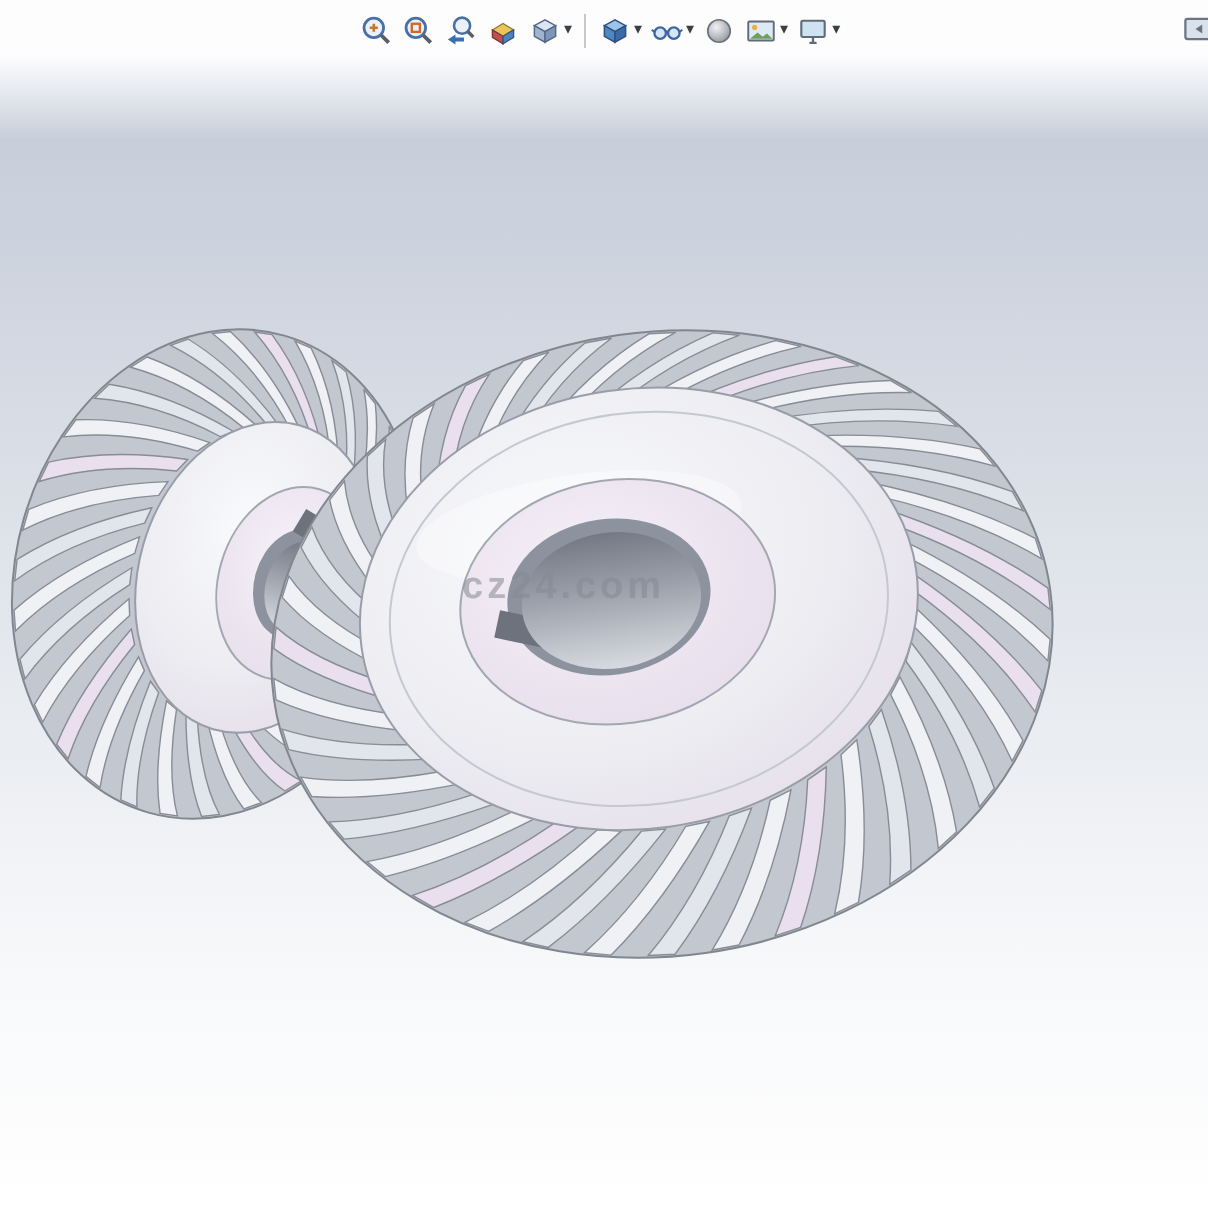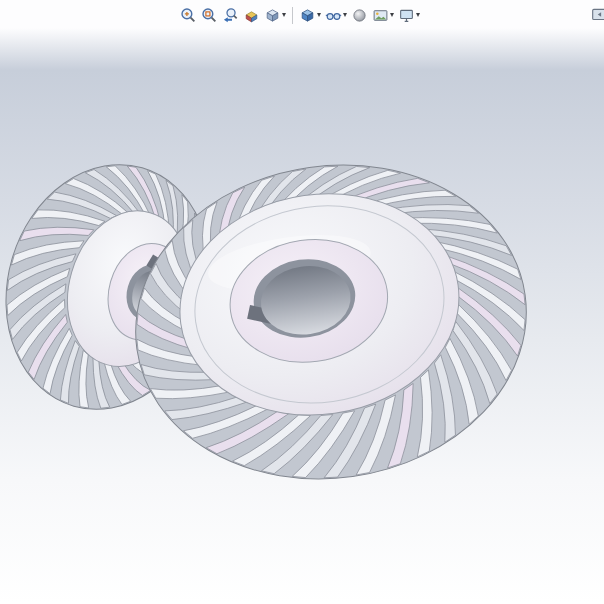--- a/index.html
+++ b/index.html
@@ -124,20 +124,21 @@
         <ellipse cx="322" cy="303" rx="125" ry="98" fill="none" stroke="#c4c8d0" stroke-width="1"></ellipse>
         <ellipse cx="310" cy="297" rx="63" ry="48" fill="none" stroke="#c4c8d0" stroke-width="1"></ellipse>
         <ellipse cx="298" cy="258" rx="82" ry="26" fill="rgba(255,255,255,0.38)"></ellipse>
         <ellipse cx="312" cy="298" rx="79" ry="61" fill="url(#hubGrad)" stroke="#a2a7b1" stroke-width="1"></ellipse>
         <ellipse cx="308" cy="295" rx="51" ry="39" fill="#8d939e"></ellipse>
         <rect x="250" y="298" width="26" height="14" transform="rotate(20 263 305)" fill="#6d727d"></rect>
         <ellipse cx="309" cy="297" rx="45" ry="34" fill="url(#boreGrad)"></ellipse>
       </g>
     </svg>
 
+  <div class="watermark">cz24.com</div>
 
   <div class="toolbar">
 
     <div class="tb-btn">
       <svg width="17" height="17" viewBox="0 0 16 16">
         <circle cx="6.5" cy="6.5" r="4.6" fill="#eaf1fa" stroke="#4a6fa5" stroke-width="1.3"></circle>
         <path d="M6.5 4.6v3.8M4.6 6.5h3.8" stroke="#c7772a" stroke-width="1.2" fill="none"></path>
         <line x1="10" y1="10" x2="13.5" y2="13.5" stroke="#5a5f66" stroke-width="1.8"></line>
       </svg>
     </div>

